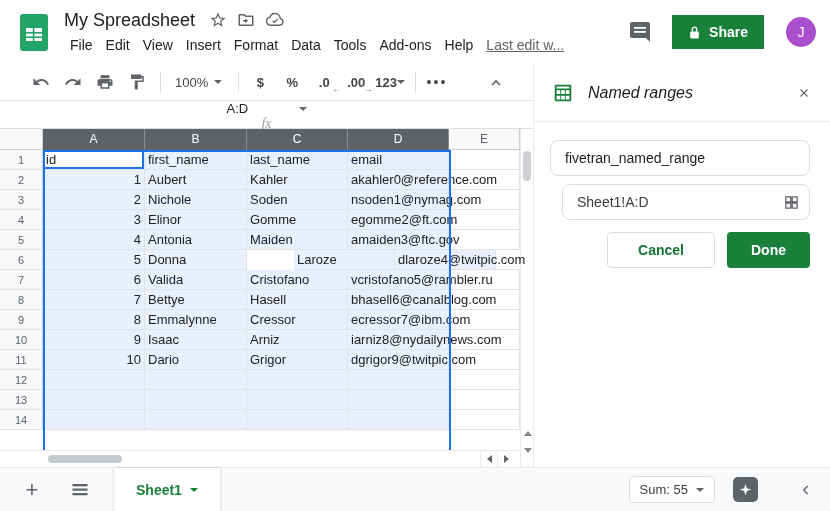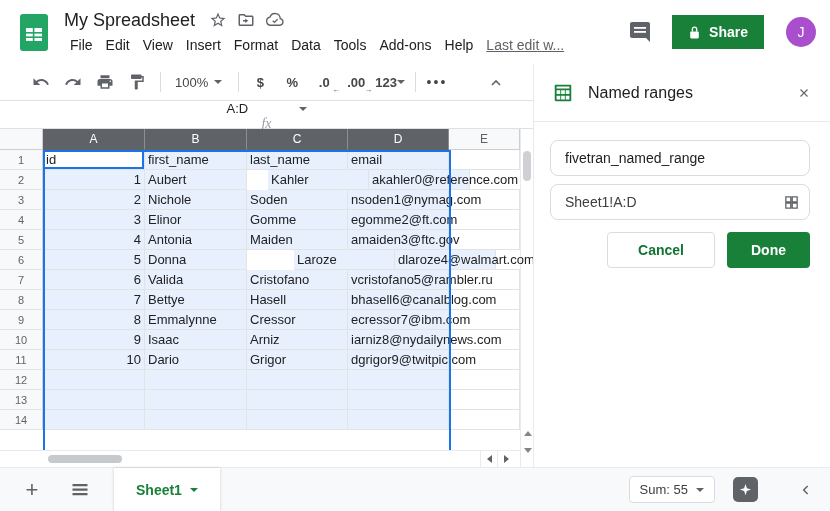--- a/index.html
+++ b/index.html
@@ -79,27 +79,27 @@
   .tri-dn { width:0; height:0; border:4px solid transparent; border-top:5px solid #80868b; margin-top:4px; }
   .hscroll { position:absolute; left:0; top:450px; width:520px; height:17px; background:#fff; border-top:1px solid #e8eaed; }
   .hthumb { position:absolute; left:48px; top:4px; width:74px; height:8px; background:#c7cacd; border-radius:4px; cursor:pointer; }
   .harr { position:absolute; top:0; width:17px; height:16px; border-left:1px solid #e8eaed; display:flex; align-items:center; justify-content:center; cursor:pointer; }
   .harr.left { left:480px; } .harr.right { left:497px; }
   .tri-l { width:0; height:0; border:4px solid transparent; border-right:5px solid #5f6368; margin-right:4px; }
   .tri-r { width:0; height:0; border:4px solid transparent; border-left:5px solid #5f6368; margin-left:4px; }
 
   
   .panel { position:absolute; left:533px; top:64px; width:297px; height:403px; background:#fff; border-left:1px solid #e8eaed; }
-  .panel-head { height:58px; display:flex; align-items:center; padding:0 18px; border-bottom:1px solid #e8eaed; }
+  .panel-head { height:58px; display:flex; align-items:center; padding:0 18px; border-bottom:1px solid #e8eaed;font-style:italic; }
   .panel-title { flex:1; font-size:16px; color:#202124; margin-left:14px; }
   .panel-close { cursor:pointer; padding:2px; }
   .panel-body { padding:18px 20px 0 16px; }
   .p-input { width:100%; height:36px; border:1px solid #dadce0; border-radius:8px; padding:0 14px; font-size:14px;
     color:#202124; font-family:"Liberation Sans", sans-serif; background:#fff; outline:none; }
-  .range-wrap { position:relative; margin-top:8px; }
+  .range-wrap { position:relative; margin-top:8px;margin-left:12px; }
   .range-wrap .p-input { color:#3c4043; padding-right:36px; }
   .range-grid-ic { position:absolute; right:10px; top:10px; cursor:pointer; }
   .panel-actions { display:flex; justify-content:flex-end; gap:12px; margin-top:12px; }
   .btn-cancel { height:36px; padding:0 30px; background:#fff; border:1px solid #dadce0; border-radius:4px;
     color:#137333; font-size:14px; font-weight:bold; font-family:"Liberation Sans", sans-serif; cursor:pointer; }
   .btn-done { height:36px; padding:0 24px; background:#188038; border:none; border-radius:4px;
     color:#fff; font-size:14px; font-weight:bold; font-family:"Liberation Sans", sans-serif; cursor:pointer; }
 
   
   .bottombar { position:absolute; left:0; top:467px; width:830px; height:44px; background:#f8f9fa; border-top:1px solid #e8eaed;
@@ -252,21 +252,21 @@
           <div class="cell sel active" style="width: 102px;"><span>id</span></div>
           <div class="cell sel" style="width: 102px;"><span>first_name</span></div>
           <div class="cell sel" style="width: 101px;"><span>last_name</span></div>
           <div class="cell sel" style="width: 101px;"><span>email</span></div>
           <div class="cell" style="width: 71px;"><span></span></div>
         </div>
         <div class="grow">
           <div class="rowhdr">2</div>
           <div class="cell sel num" style="width: 102px;"><span>1</span></div>
           <div class="cell sel" style="width: 102px;"><span>Aubert</span></div>
-          <div class="cell sel" style="width: 101px; margin-left: 21px;"><span>Kahler</span></div>
+          <div class="cell sel" style="width: 101px;"><span>Kahler</span></div>
           <div class="cell sel" style="width: 101px;"><span>akahler0@reference.com</span></div>
           <div class="cell" style="width: 71px;"><span></span></div>
         </div>
         <div class="grow">
           <div class="rowhdr">3</div>
           <div class="cell sel num" style="width: 102px;"><span>2</span></div>
           <div class="cell sel" style="width: 102px;"><span>Nichole</span></div>
           <div class="cell sel" style="width: 101px;"><span>Soden</span></div>
           <div class="cell sel" style="width: 101px;"><span>nsoden1@nymag.com</span></div>
           <div class="cell" style="width: 71px;"><span></span></div>
@@ -285,21 +285,21 @@
           <div class="cell sel" style="width: 102px;"><span>Antonia</span></div>
           <div class="cell sel" style="width: 101px;"><span>Maiden</span></div>
           <div class="cell sel" style="width: 101px;"><span>amaiden3@ftc.gov</span></div>
           <div class="cell" style="width: 71px;"><span></span></div>
         </div>
         <div class="grow">
           <div class="rowhdr">6</div>
           <div class="cell sel num" style="width: 102px;"><span>5</span></div>
           <div class="cell sel" style="width: 102px;"><span>Donna</span></div>
           <div class="cell sel" style="width: 101px; margin-left: 47px;"><span>Laroze</span></div>
-          <div class="cell sel" style="width: 101px;"><span>dlaroze4@walmart.com</span></div>
+          <div class="cell sel" style="width: 101px;"><span>dlaroze4@twitpic.com</span></div>
           <div class="cell" style="width: 71px;"><span></span></div>
         </div>
         <div class="grow">
           <div class="rowhdr">7</div>
           <div class="cell sel num" style="width: 102px;"><span>6</span></div>
           <div class="cell sel" style="width: 102px;"><span>Valida</span></div>
           <div class="cell sel" style="width: 101px;"><span>Cristofano</span></div>
           <div class="cell sel" style="width: 101px;"><span>vcristofano5@rambler.ru</span></div>
           <div class="cell" style="width: 71px;"><span></span></div>
         </div>

